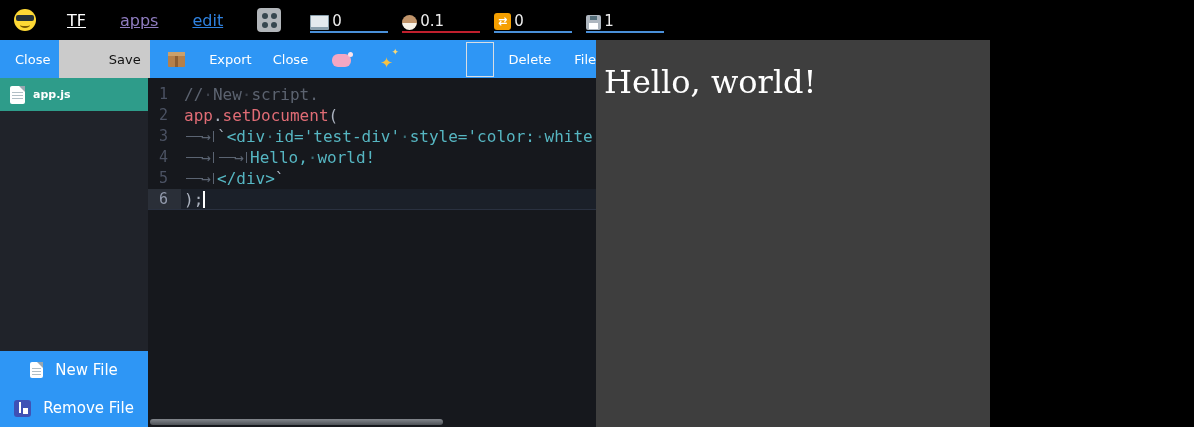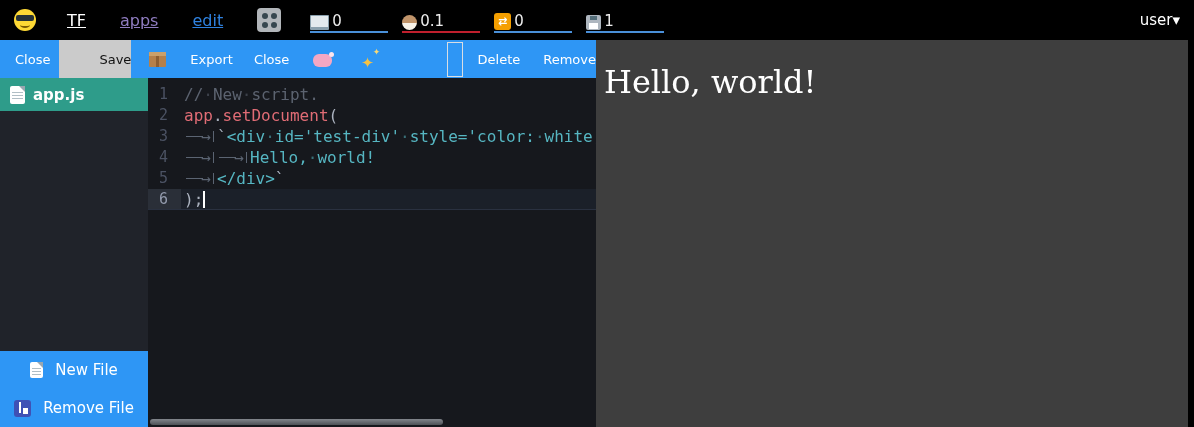--- a/index.html
+++ b/index.html
@@ -1,16 +1,16 @@
 <!DOCTYPE html>
 <html><head>
 <meta charset="utf-8">
 <style>
   html,body{margin:0;padding:0;background:#000;}
-  #app{position:relative;width:1188px;height:427px;overflow:hidden;
+  #app{position:relative;width:990px;height:427px;overflow:hidden;
        font-family:"DejaVu Sans","Liberation Sans",sans-serif;background:#0ea5e9;}
 
   
   .topbar{position:absolute;left:0;top:0;width:1194px;height:40px;background:#000;
           display:flex;align-items:center;padding-left:14px;box-sizing:border-box;}
   .tblinks{display:flex;align-items:center;}
   .tblink{font-size:16px;text-decoration:underline;margin-right:34px;cursor:pointer;}
   .tbfields{display:flex;align-items:center;}
   .tbfield{display:inline-flex;align-items:flex-end;gap:3px;height:26px;width:78px;
            border-bottom:2px solid #4a90d9;margin-right:14px;padding-bottom:1px;box-sizing:border-box;}
@@ -32,21 +32,21 @@
   .btn-blank{width:33px;height:35px;border:1px solid #d9dee3;box-sizing:border-box;margin-right:15px;}
   .btn-delete{margin-right:23px;}
 
   
   .sidebar{position:absolute;left:0;top:78px;width:148px;height:349px;background:#20232a;}
   .s-header{height:41px;background:#2e96f5;display:flex;align-items:center;justify-content:center;
             position:relative;color:#fff;font-size:15px;}
   .collapse{position:absolute;right:16px;top:50%;transform:translateY(-50%);font-size:15px;cursor:pointer;}
   .filerow{height:33px;display:flex;align-items:center;padding-left:10px;gap:8px;cursor:pointer;}
   .filerow.selected{background:#2e9c8a;}
-  .filename{color:#fff;font-weight:bold;font-size:15px;}
+  .filename{color:#fff;font-weight:bold;font-size:11px;}
   .s-actions{position:absolute;left:0;bottom:0;width:148px;background:#2e96f5;}
   .actionrow{height:38px;display:flex;align-items:center;justify-content:center;gap:12px;cursor:pointer;}
   .actionlabel{color:#fff;font-size:15px;}
 
   
   .editor{position:absolute;left:148px;top:78px;width:448px;height:349px;background:#16181d;
           overflow:hidden;}
   .lines{padding-top:6px;}
   .cmline{display:flex;height:21px;font-family:"DejaVu Sans Mono","Liberation Mono",monospace;
           font-size:16px;line-height:21px;box-sizing:border-box;}
@@ -150,21 +150,21 @@
   <div class="toolbar">
     <span class="tbtn btn-close">Close</span>
     <span class="tbtn btn-save">Save</span>
     <span class="tbtn btn-pkg"><span class="icon icon-package"></span></span>
     <span class="tbtn btn-export">Export</span>
     <span class="tbtn btn-import">Close</span>
     <span class="tbtn btn-soap"><span class="icon icon-soap"></span></span>
     <span class="tbtn btn-spark"><span class="icon icon-sparkles"></span></span>
     <span class="tbtn btn-blank"></span>
     <span class="tbtn btn-delete">Delete</span>
-    <span class="tbtn btn-trace">Remove</span>
+    <span class="tbtn btn-trace">File</span>
   </div>
 
   <div class="sidebar">
     <div class="filelist">
         <div class="filerow selected">
           <span class="icon icon-doc big"></span>
           <span class="filename">app.js</span>
         </div>
       </div>
     <div class="s-actions">

